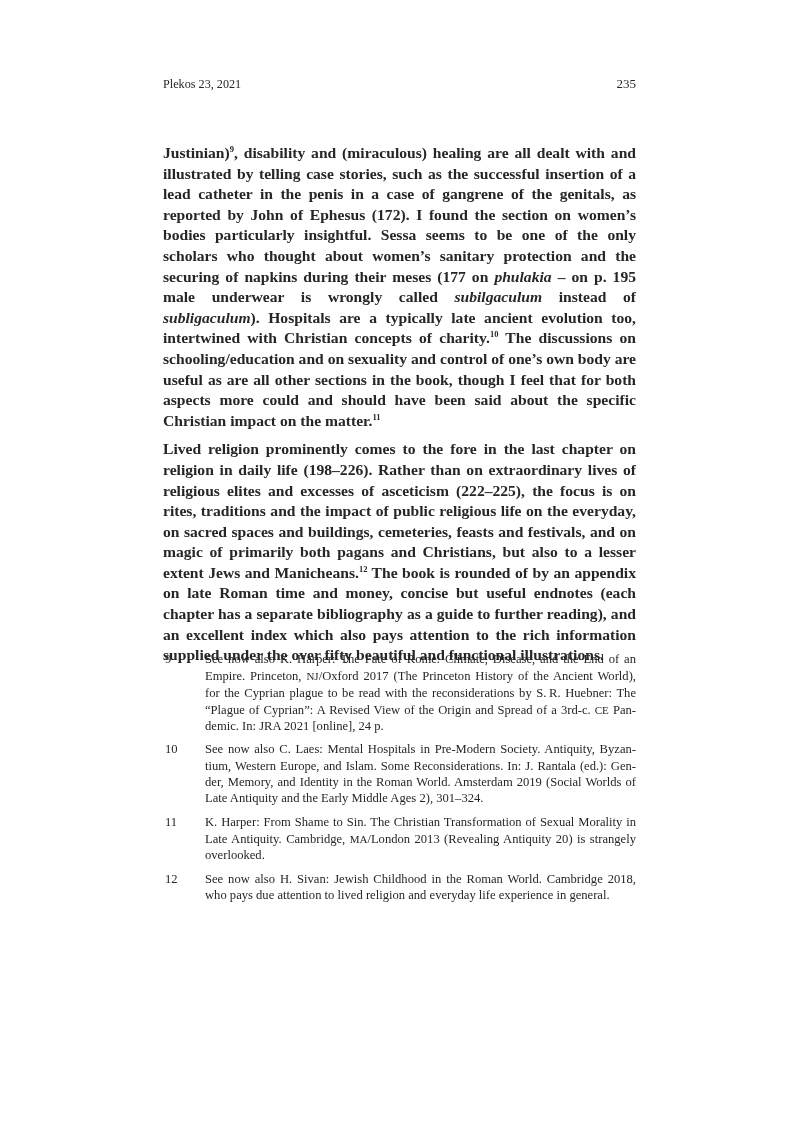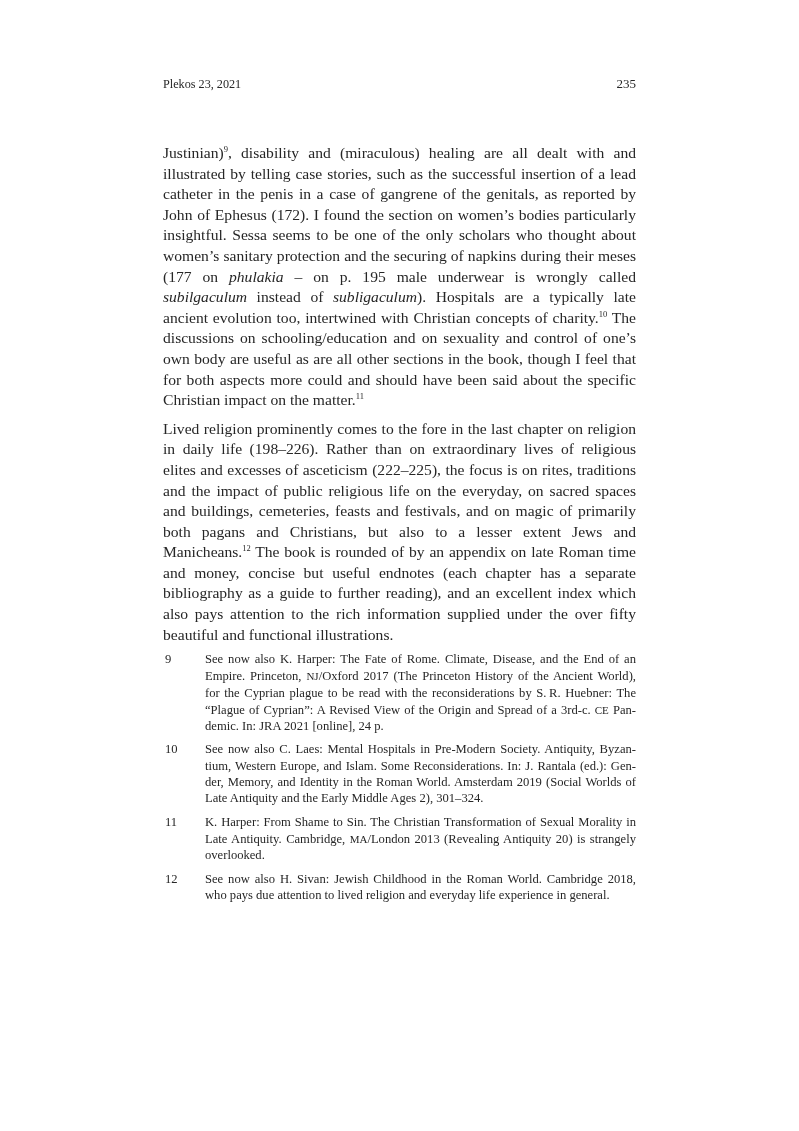--- a/index.html
+++ b/index.html
@@ -37,20 +37,21 @@
     }
     .body-text {
       position: absolute;
       top: 143px;
       left: 163px;
       width: 473px;
       font-size: 15.6px;
       line-height: 20.6px;
       text-align: justify;
       hyphens: manual;
+      font-weight: bold;
     }
     .body-text p {
       margin: 0 0 8px 0;
     }
     sup {
       font-size: 8.5px;
       line-height: 0;
       vertical-align: 6px;
     }
     .footnotes {

